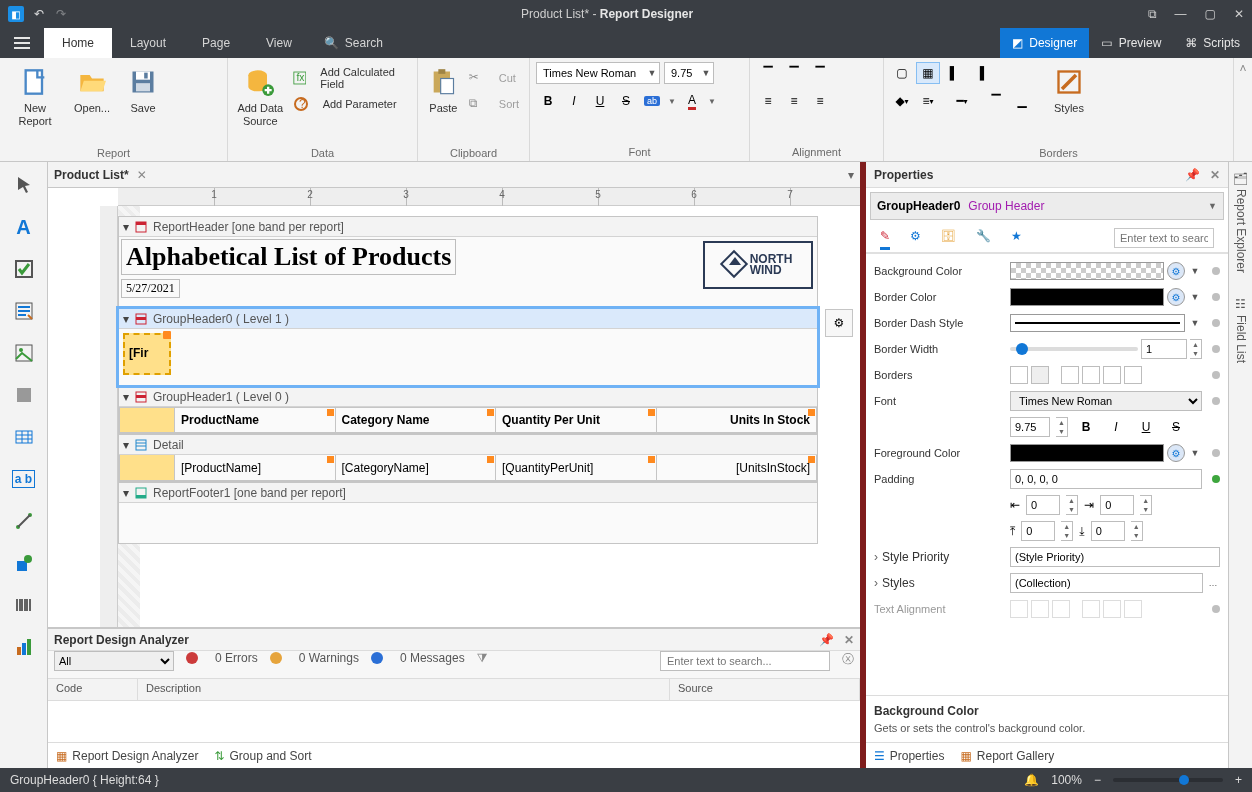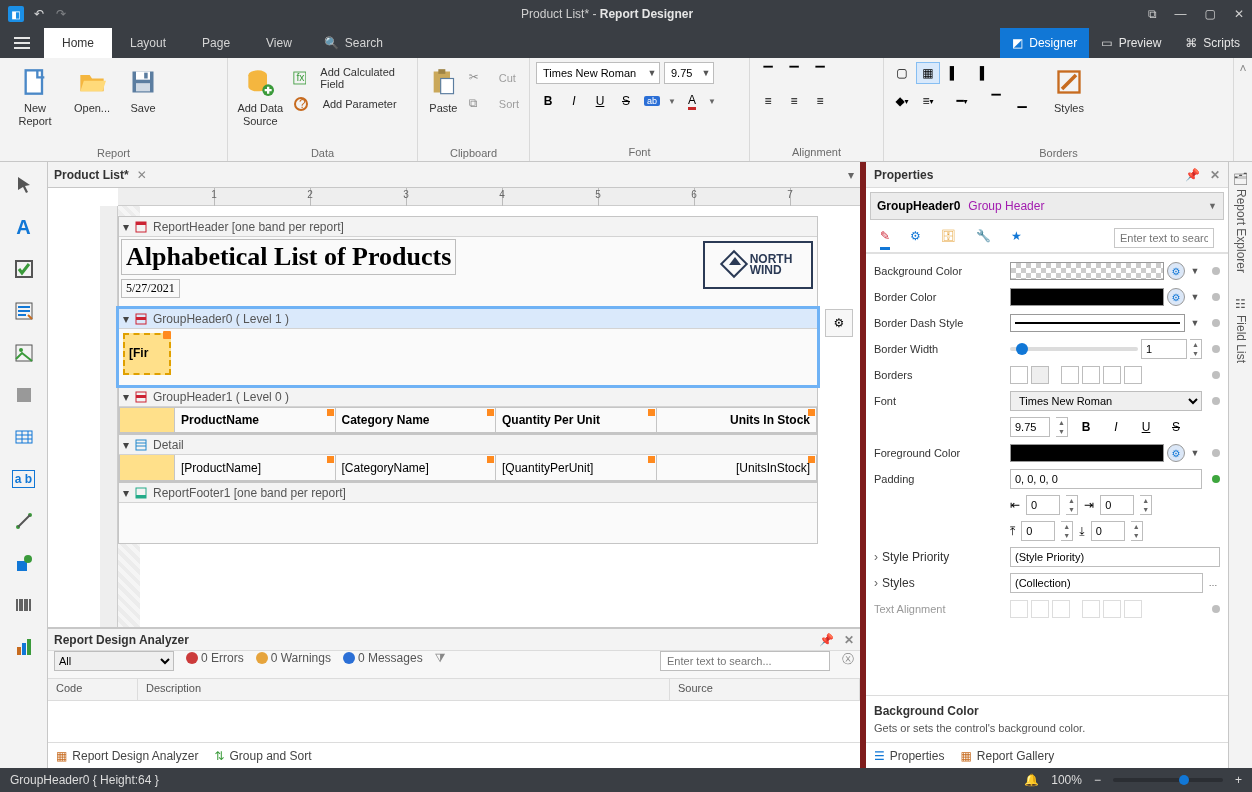--- a/index.html
+++ b/index.html
@@ -86,21 +86,21 @@
 .datarow div{border:1px solid #c5c5c5;border-left:none;border-top:none;flex:1;display:flex;align-items:center;justify-content:flex-start;padding:0 6px;font-family:"Times New Roman",serif;font-size:12px;position:relative;}
 .datarow div:first-child{width:56px;flex:0 0 56px;border-left:1px solid #c5c5c5;background:#ffe08a;}
 .datarow div .tag{position:absolute;right:1px;top:1px;width:7px;height:7px;background:#ff8a1f;}
 
 
 .analyzer { height:140px; border-top:1px solid #c7c7c7; background:#fff; display:flex; flex-direction:column;}
 .analyzer .hdr{height:22px;background:#f3f3f3;border-bottom:1px solid #dcdcdc;display:flex;align-items:center;padding:0 6px;font-size:12px;color:#333;font-weight:600;}
 .analyzer .hdr .flex{flex:1;}
 .analyzer .toolbar{height:28px;background:#f7f7f7;border-bottom:1px solid #dcdcdc;display:flex;align-items:flex-start;gap:12px;padding:0 6px;}
 .analyzer select{height:20px;border:1px solid #bdbdbd;font-size:11px;min-width:120px;}
-.analyzer .pill{display:flex;align-items:center;gap:3px;font-size:11px;color:#555;}
+.analyzer .pill{display:flex;align-items:center;gap:17px;font-size:11px;color:#555;}
 .analyzer .pill .dot{width:12px;height:12px;border-radius:50%;}
 .analyzer input.search{height:20px;border:1px solid #bdbdbd;font-size:11px;padding:0 6px;width:170px;color:#888;}
 .analyzer .cols{height:22px;background:#f3f3f3;border-bottom:1px solid #dcdcdc;display:flex;}
 .analyzer .cols div{border-right:1px solid #dcdcdc;padding:3px 8px;font-size:11px;color:#555;}
 .analyzer .body{flex:1;}
 .analyzer .tabs{height:26px;border-top:1px solid #dcdcdc;display:flex;align-items:center;gap:16px;padding:0 8px;font-size:12px;color:#444;}
 .analyzer .tabs .t{display:flex;align-items:center;gap:5px;cursor:pointer;}
 
 
 .rightcol{width:368px;border-left:6px solid #7f1d1d;background:#fff;display:flex;flex-direction:column;}

